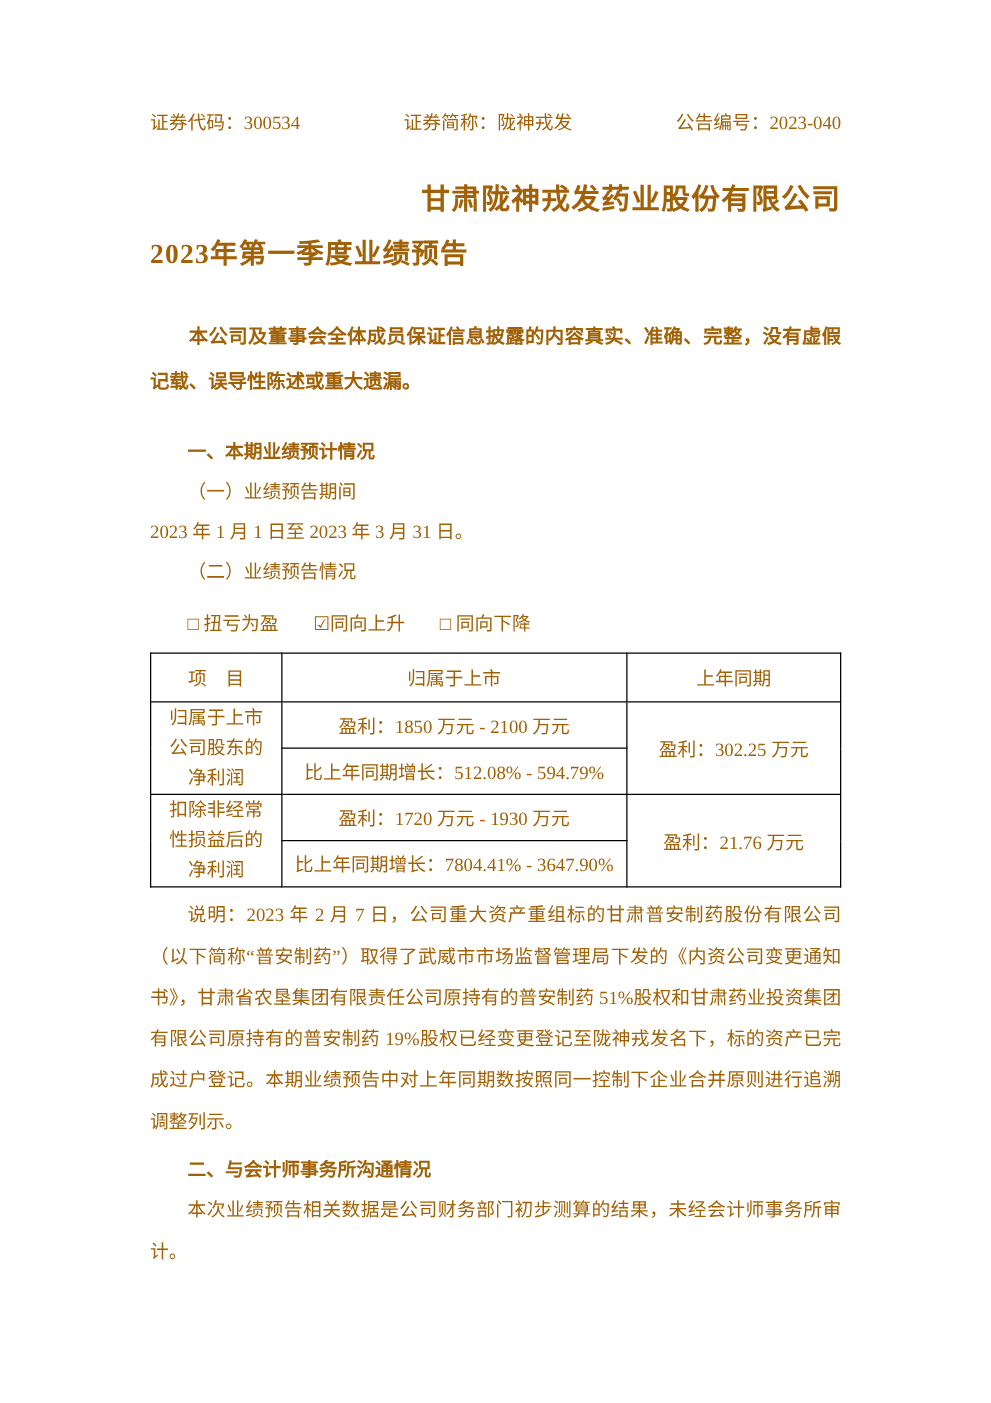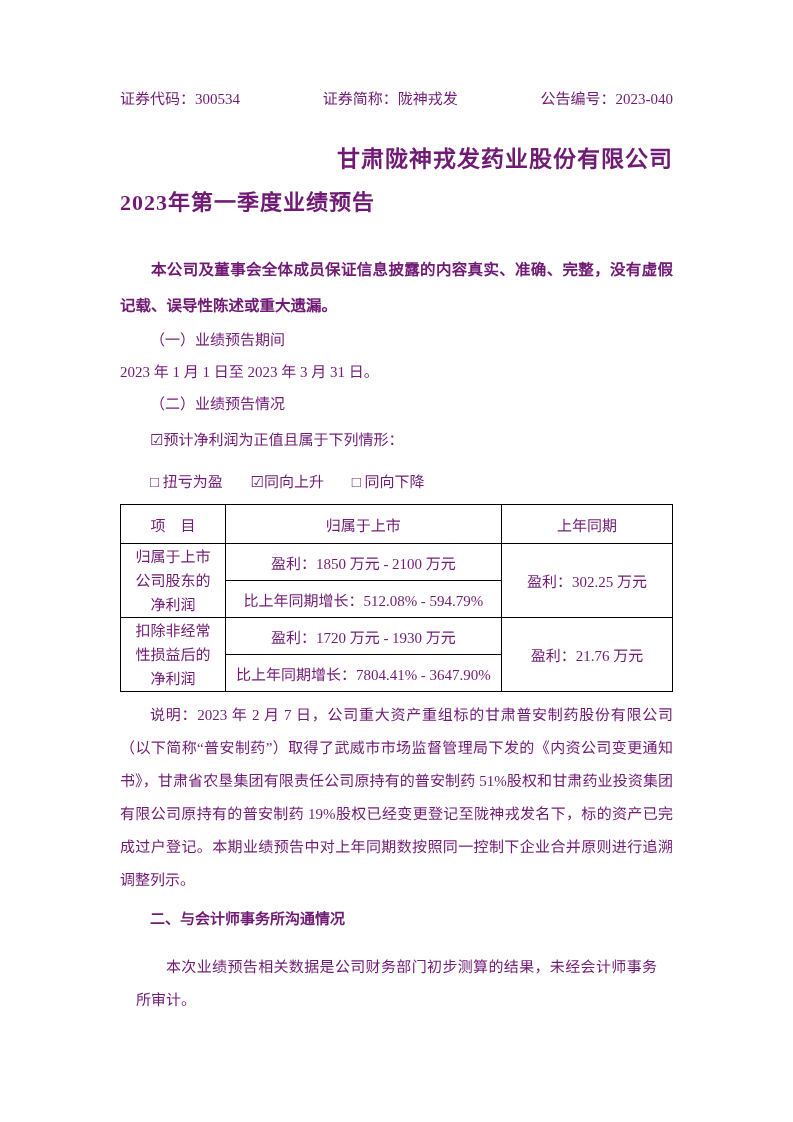--- a/index.html
+++ b/index.html
@@ -3,21 +3,21 @@
 <meta charset="utf-8">
 <style>
   html, body { margin: 0; padding: 0; background: #ffffff; }
   .page {
     position: relative;
     width: 793px;
     height: 1122px;
     box-sizing: border-box;
     padding: 88px 120px 0 120px;
     background: #ffffff;
-    color: #701a75;
+    color: #a16207;
     font-family: "Liberation Serif", "DejaVu Serif", serif;
     font-size: 15px;
     overflow: hidden;
   }
   .doc-header {
     display: flex;
     justify-content: space-between;
     font-size: 15px;
     line-height: 22px;
   }
@@ -85,21 +85,21 @@
     line-height: 24px;
   }
   .explanation {
     margin: 7px 0 0 0;
     line-height: 33px;
     text-indent: 2em;
     text-align: justify;
   }
   .sec2-heading { margin-top: 6px; }
   .sec2-body {
-    margin: 16px;
+    margin: 0;
     line-height: 33px;
     text-indent: 2em;
     text-align: justify;
   }
 </style>
 </head>
 <body>
 
 <div class="page">
 
@@ -107,25 +107,25 @@
     <span>证券代码：300534</span>
     <span>证券简称：陇神戎发</span>
     <span>公告编号：2023-040</span>
   </div>
 
   <h1 class="doc-title">甘肃陇神戎发药业股份有限公司</h1>
   <h2 class="doc-subtitle">2023年第一季度业绩预告</h2>
 
   <p class="declaration">本公司及董事会全体成员保证信息披露的内容真实、准确、完整，没有虚假记载、误导性陈述或重大遗漏。</p>
 
+  <p class="line indent bold sec1-heading">一、本期业绩预计情况</p>
   <p class="line indent">（一）业绩预告期间</p>
   <p class="line">2023 年 1 月 1 日至 2023 年 3 月 31 日。</p>
   <p class="line indent">（二）业绩预告情况</p>
 
-  <p class="line indent type-line"><span>☑</span><span>预计净利润为正值且属于下列情形：</span></p>
 
   <p class="line options-line">
     <span class="opt"><span>□</span><span> 扭亏为盈</span></span>
     <span class="opt"><span>☑</span><span>同向上升</span></span>
     <span class="opt"><span>□</span><span> 同向下降</span></span>
   </p>
 
   <table class="forecast">
     <colgroup>
       <col class="col-item">

